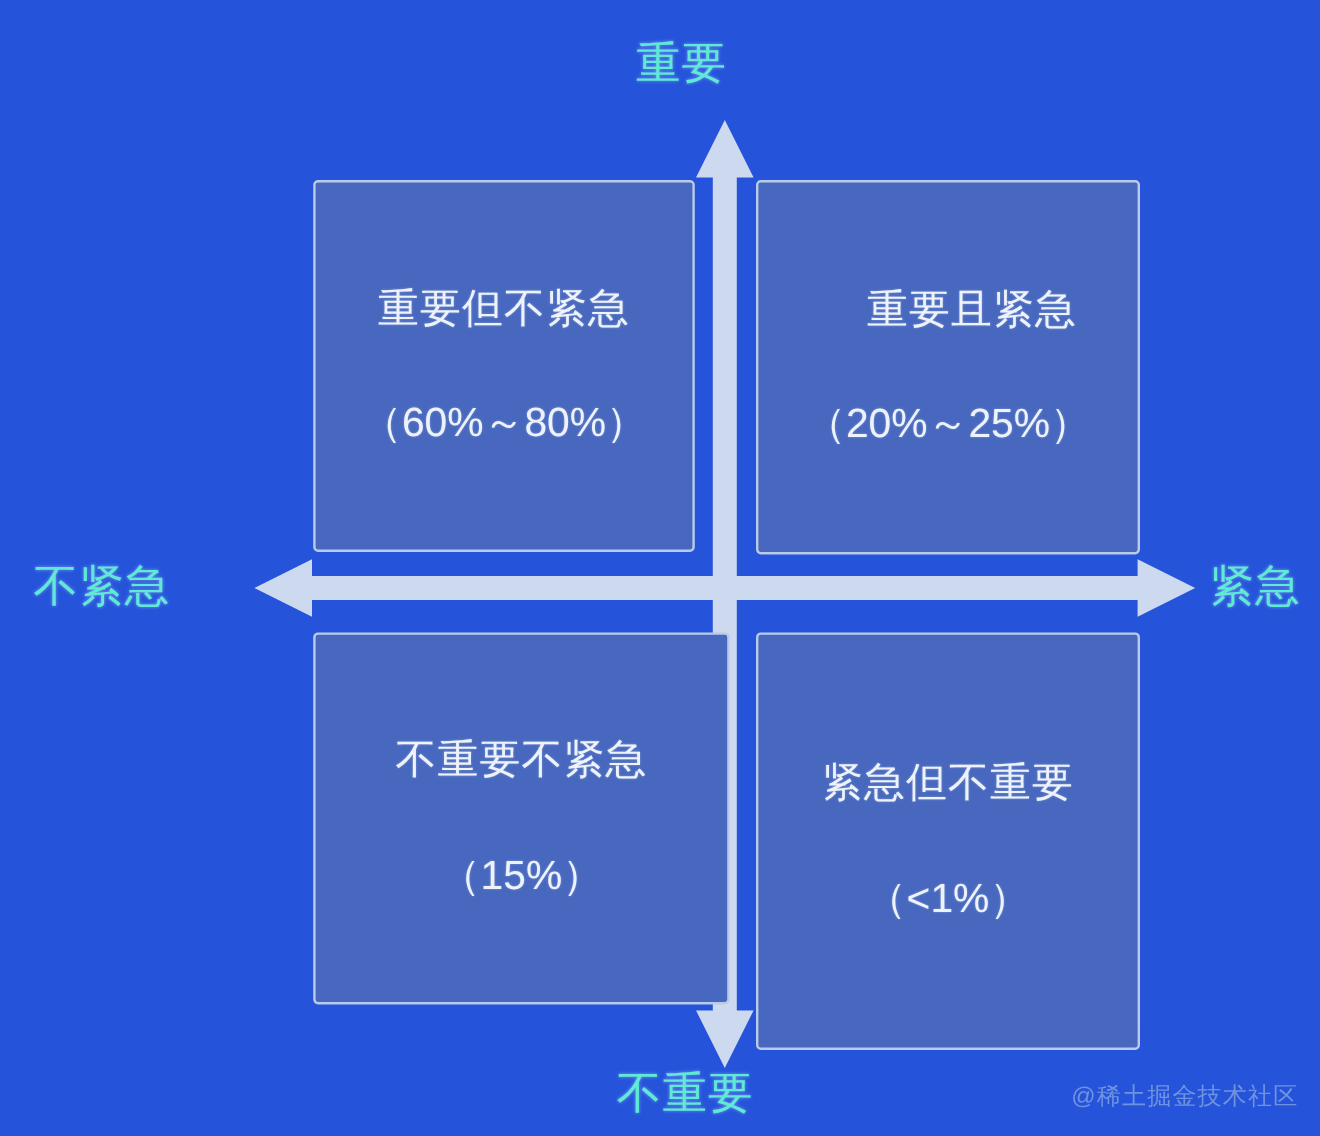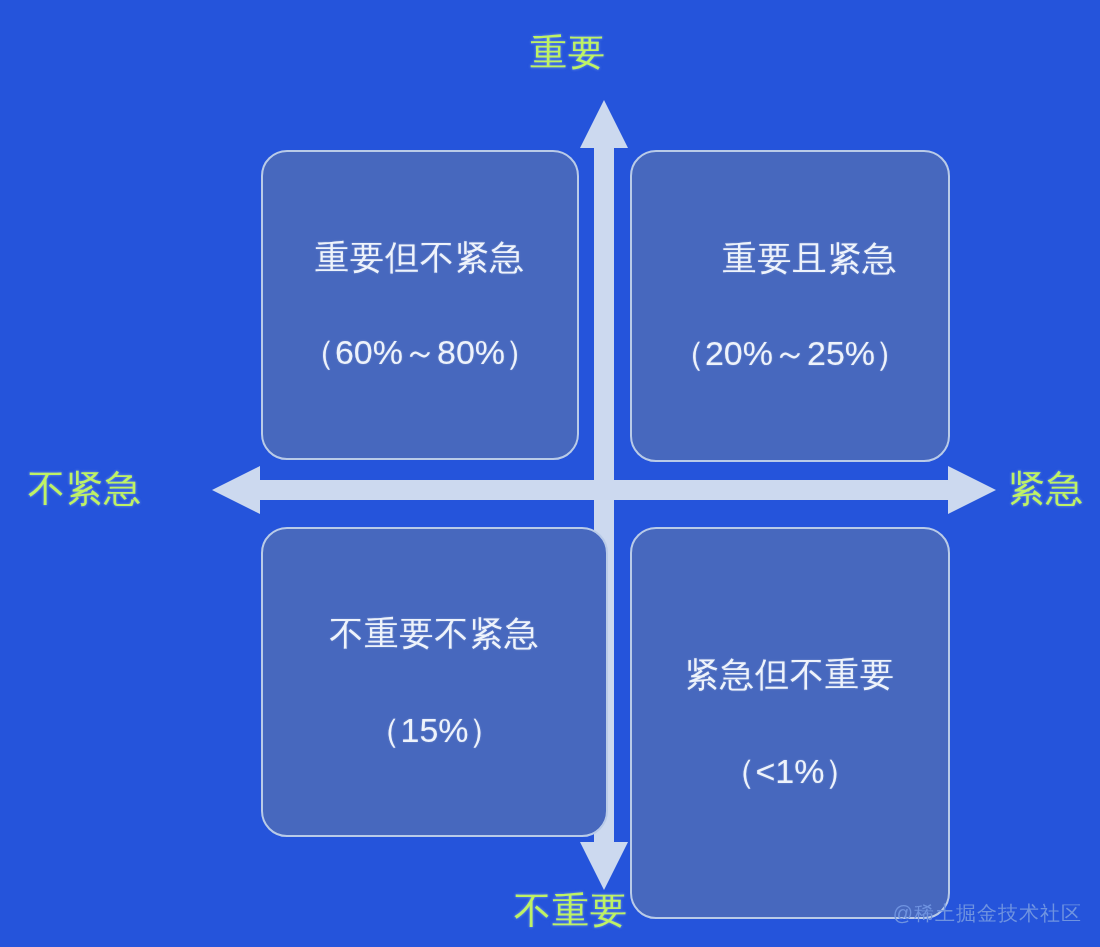--- a/index.html
+++ b/index.html
@@ -28,21 +28,21 @@
     height: 947px;
     pointer-events: none;
   }
 
   
   .quad {
     position: absolute;
     box-sizing: border-box;
     background: #4768be;
     border: 2px solid #b9cbe8;
-    border-radius: 26px;
+    border-radius: 4px;
     display: flex;
     flex-direction: column;
     align-items: center;
     justify-content: center;
     color: #eef3fb;
   }
   .quad .q-title {
     font-size: 34px;
     line-height: 1.1;
     letter-spacing: 1px;
@@ -55,29 +55,29 @@
     line-height: 1.1;
     letter-spacing: 0px;
     white-space: nowrap;
     text-shadow: 0 0 2px rgba(255,255,255,0.35);
     margin-top: 16px;
   }
 
   #quad-tl { left: 261px;  top: 150px; width: 318px; height: 310px; }
   #quad-tr { left: 630px;  top: 150px; width: 320px; height: 312px; }
   #quad-bl { left: 261px;  top: 527px; width: 347px; height: 310px; }
-  #quad-br { left: 630px;  top: 527px; width: 320px; height: 392px; }
+  #quad-br { left: 630px;  top: 527px; width: 320px; height: 348px; }
 
   #quad-tl .q-title { margin-bottom: 42px; }
   #quad-tr .q-title { margin-bottom: 42px; margin-left: 40px; }
 
   
   .axis-label {
     position: absolute;
-    color: #bef264;
+    color: #5eead4;
     font-size: 37px;
     letter-spacing: 1px;
     white-space: nowrap;
     text-shadow: 0 0 3px rgba(200,225,255,0.55);
   }
   #label-top    { left: 530px; top: 28px; }
   #label-bottom { left: 514px; top: 886px; }
   #label-left   { left: 28px;  top: 464px; }
   #label-right  { left: 1008px; top: 464px; }
 

